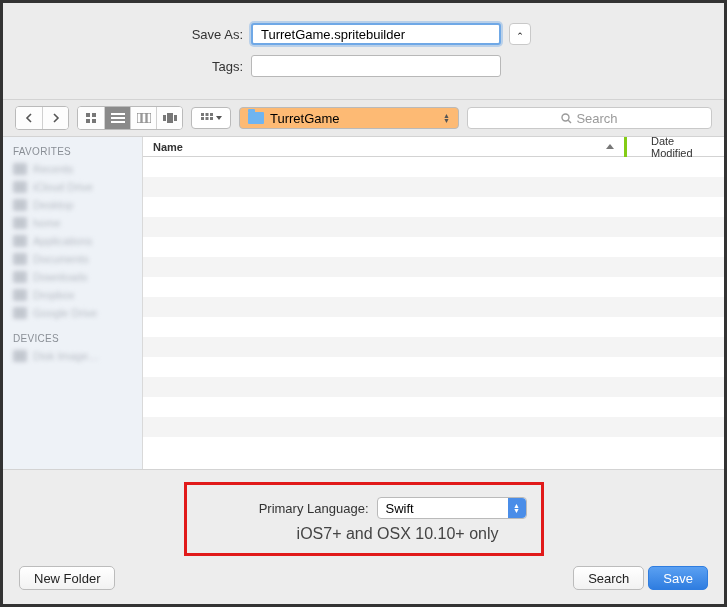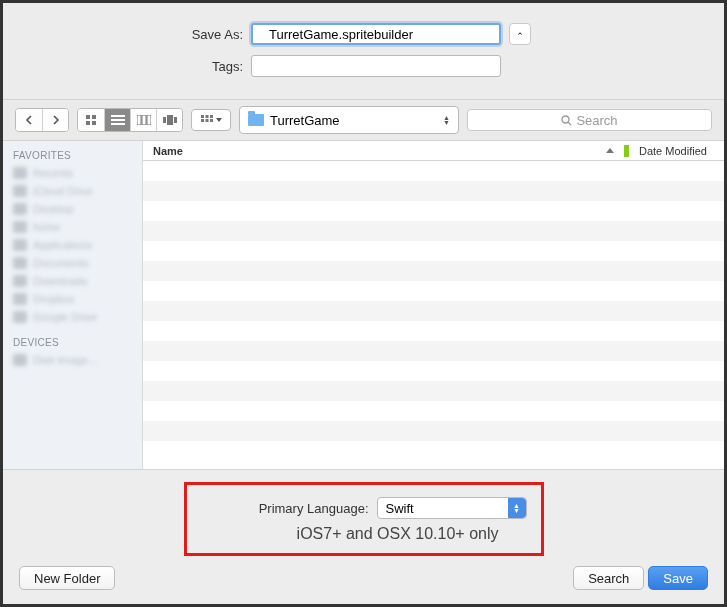--- a/index.html
+++ b/index.html
@@ -31,21 +31,21 @@
   }
   .form-label {
     width: 220px;
     text-align: right;
     color: #333;
   }
   .text-input {
     height: 22px;
     border: 1px solid #b8b8b8;
     border-radius: 3px;
-    padding: 0 16px;
+    padding: 0 8px;
     font-size: 13px;
     background: #fff;
   }
   .text-input.focused {
     border: 2px solid #6fa8e6;
     box-shadow: 0 0 0 2px rgba(111,168,230,0.4);
     outline: none;
   }
   .save-as-input { width: 250px; }
   .tags-input { width: 250px; }
@@ -88,24 +88,24 @@
   .dropdown-small {
     display: flex; align-items: center; justify-content: center;
     width: 40px; height: 22px;
     border: 1px solid #bababa;
     border-radius: 4px;
     background: #fff;
     gap: 3px;
   }
   .path-dropdown {
     display: flex; align-items: center;
-    height: 28px;
+    height: 22px;
     border: 1px solid #bababa;
     border-radius: 4px;
-    background: #ffffff;
+    background: #fdba74;
     padding: 0 8px;
     gap: 6px;
     width: 220px;
     cursor: pointer;
   }
   .folder-icon {
     width: 16px; height: 12px;
     background: #6fb4f0;
     border-radius: 1px;
     position: relative;
@@ -185,22 +185,22 @@
   .col-name {
     flex: 1;
     padding: 0 10px;
     display: flex;
     align-items: center;
     justify-content: space-between;
     font-weight: bold;
   }
   .col-date {
     width: 100px;
-    padding: 0 10px;
-    border-left: 5px solid #84cc16;
+    padding: 0 24px;
+    border-left: 3px solid #84cc16;
   }
   .file-rows {
     flex: 1;
     background: #fff;
   }
   .file-row {
     height: 20px;
   }
   .file-row:nth-child(even) { background: #f4f4f4; }
   .bottom-section {

